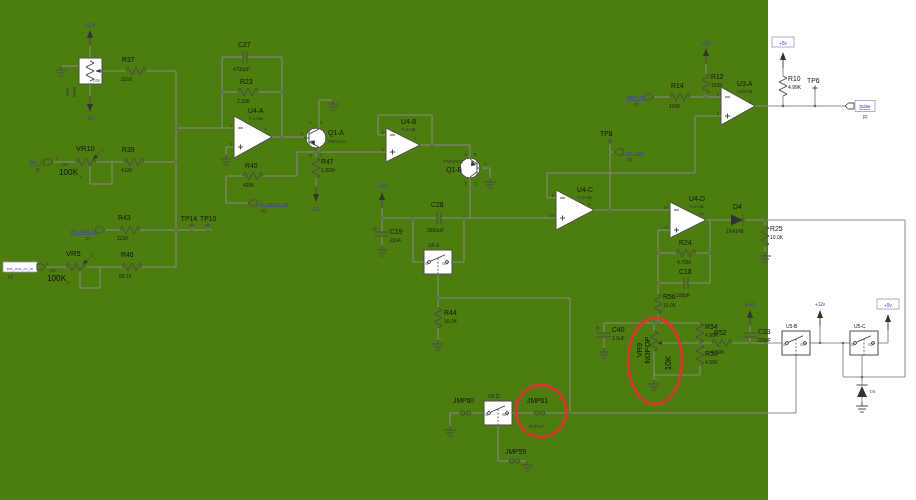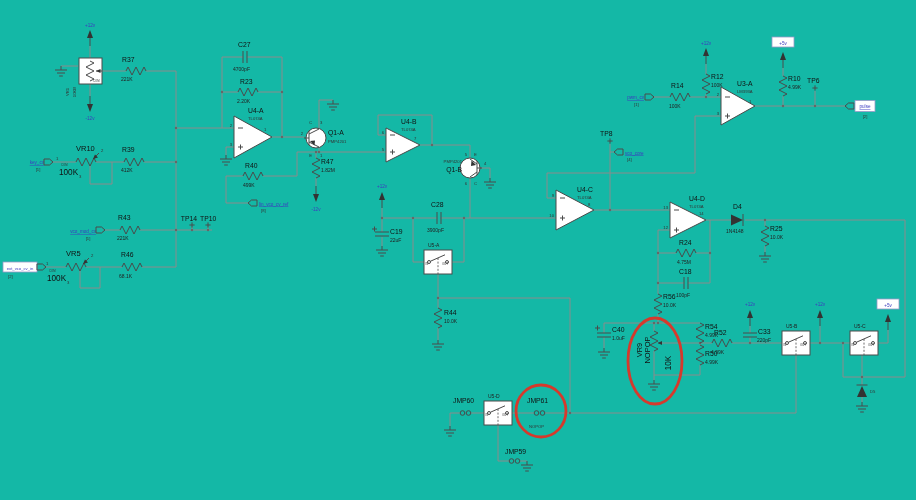--- a/index.html
+++ b/index.html
@@ -1,16 +1,16 @@
 <!DOCTYPE html>
 <html><head>
 <meta charset="utf-8">
 <style>
   html,body{margin:0;padding:0;background:#fff;}
-  .stage{width:916px;height:500px;position:relative;background:#14b8a6;font-family:"Liberation Sans",sans-serif;}
+  .stage{width:768px;height:500px;position:relative;background:#4d7c0f;font-family:"Liberation Sans",sans-serif;}
   svg text{font-family:"Liberation Sans",sans-serif;}
   .w{stroke:#8b8b8b;stroke-width:1;fill:none;}
   .s{stroke:#4a4a4a;stroke-width:1;fill:none;}
   .sb{stroke:#4a4a4a;stroke-width:1;fill:#fff;}
   .f{fill:#333;stroke:none;}
   .d{fill:#666;stroke:none;}
   .dash{stroke:#4a4a4a;stroke-width:0.8;fill:none;stroke-dasharray:2 1.6;}
   .tr{font-size:6.8px;fill:#111;}
   .tn{font-size:7.5px;fill:#111;}
   .tB{font-size:8.2px;fill:#111;}

